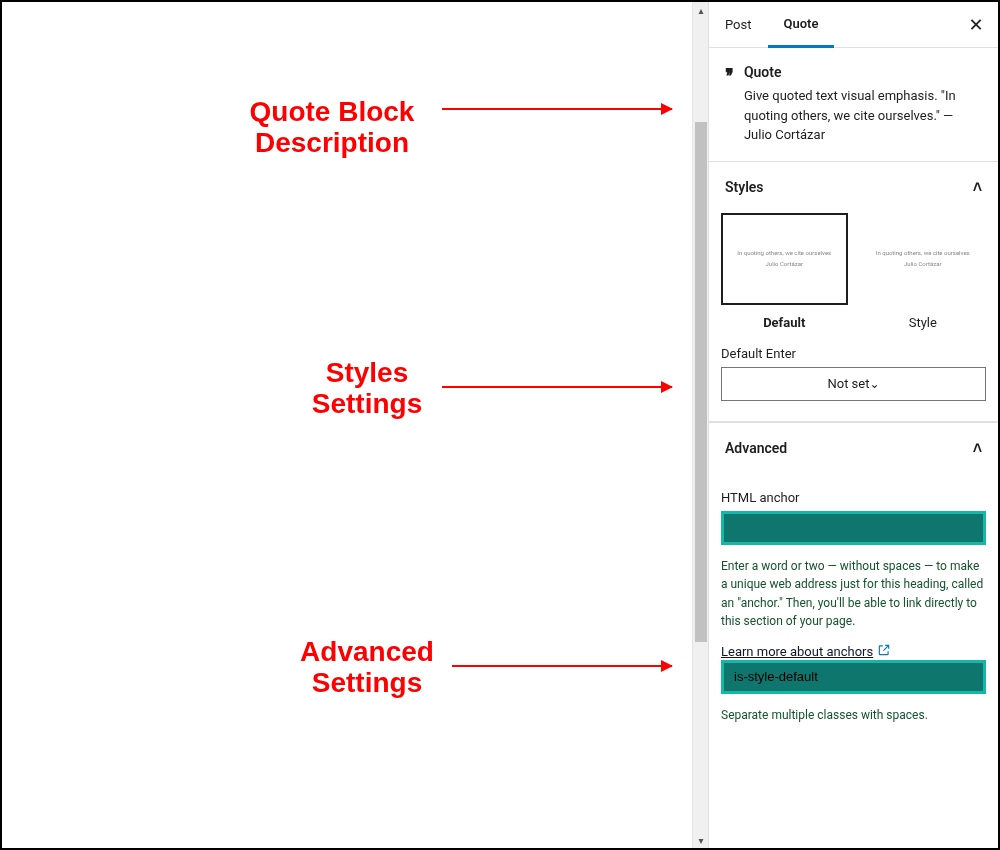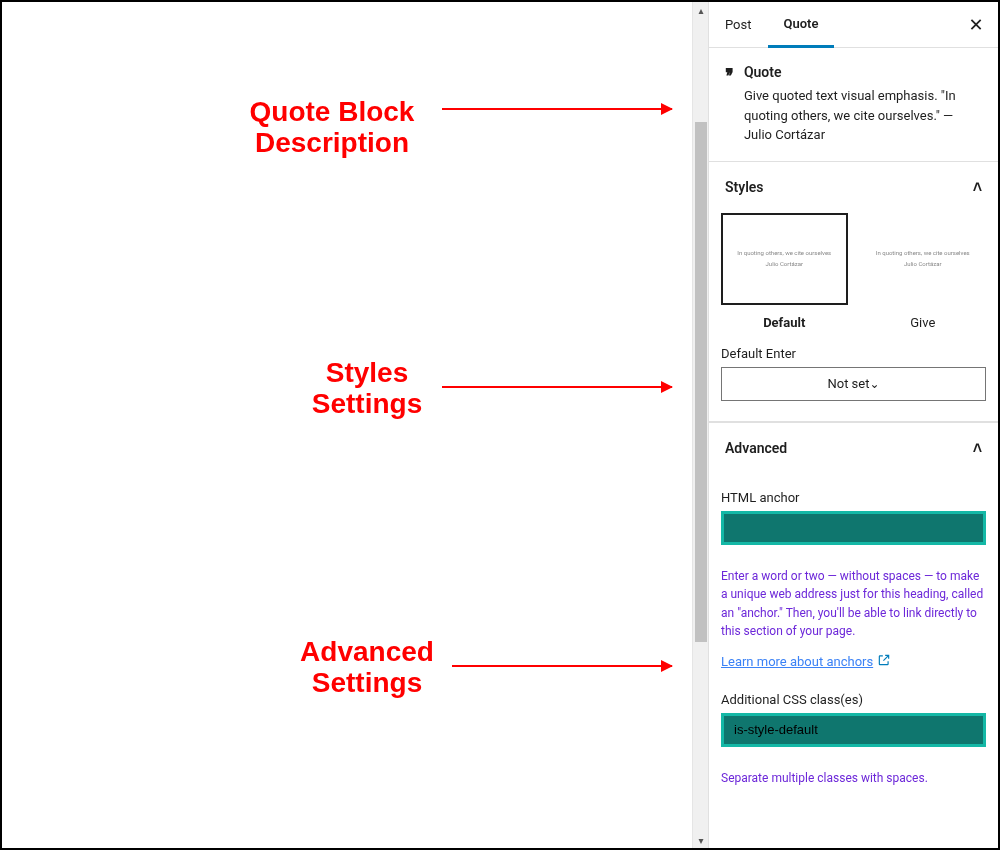--- a/index.html
+++ b/index.html
@@ -195,26 +195,26 @@
   .text-input {
     width: 100%;
     border: 3px solid #14b8a6;
     height: 34px;
     padding: 0 10px;
     font-size: 13px;
     background: #0f766e;
   }
   .muted {
     font-size: 12px;
-    color: #6d28d9;
+    color: #14532d;
     line-height: 1.55;
-    margin-top: 22px;
+    margin-top: 12px;
   }
   .link {
-    color: #3b82f6;
+    color: #0f172a;
     text-decoration: underline;
     display: inline-flex;
     align-items: center;
     gap: 4px;
     margin-top: 12px;
     cursor: pointer;
     font-size: 13px;
   }
   .ext-icon {
     display: inline-block;
@@ -277,21 +277,21 @@
             <div>In quoting others, we cite ourselves</div>
             <div>Julio Cortázar</div>
           </div>
           <div class="label">Default</div>
         </div>
         <div class="style-card">
           <div class="style-preview" style="border:none;">
             <div>In quoting others, we cite ourselves</div>
             <div>Julio Cortázar</div>
           </div>
-          <div class="label">Give</div>
+          <div class="label">Style</div>
         </div>
       </div>
       <label class="field-label">Default Enter</label>
       <div class="select">
         <span>Not set</span>
         <span class="caret">⌄</span>
       </div>
     </div>
 
     <div class="panel-header panel-border-top">
@@ -304,19 +304,18 @@
       <div class="muted">Enter a word or two — without spaces — to make a unique web address just for this heading, called an "anchor." Then, you'll be able to link directly to this section of your page.</div>
       <a class="link">
         <span>Learn more about anchors</span>
         <span class="ext-icon">
           <svg viewBox="0 0 24 24" fill="none" stroke="#007cba" stroke-width="2">
               <path d="M14 4h6v6M20 4l-9 9M19 14v5a1 1 0 0 1-1 1H5a1 1 0 0 1-1-1V6a1 1 0 0 1 1-1h5"></path>
             </svg>
         </span>
       </a>
 
-      <label class="field-label" style="margin-top:22px;">Additional CSS class(es)</label>
       <input class="text-input" type="text" value="is-style-default" style="">
       <div class="muted">Separate multiple classes with spaces.</div>
     </div>
 
   </div>
 </div>
 
 </body></html>

